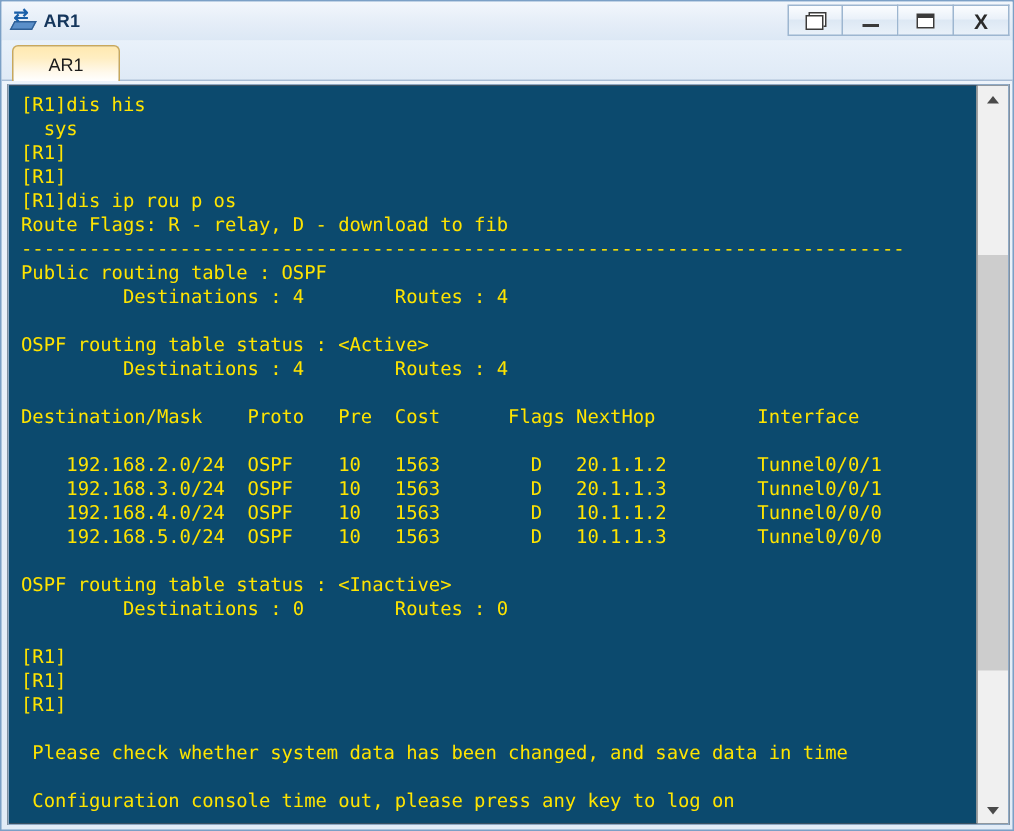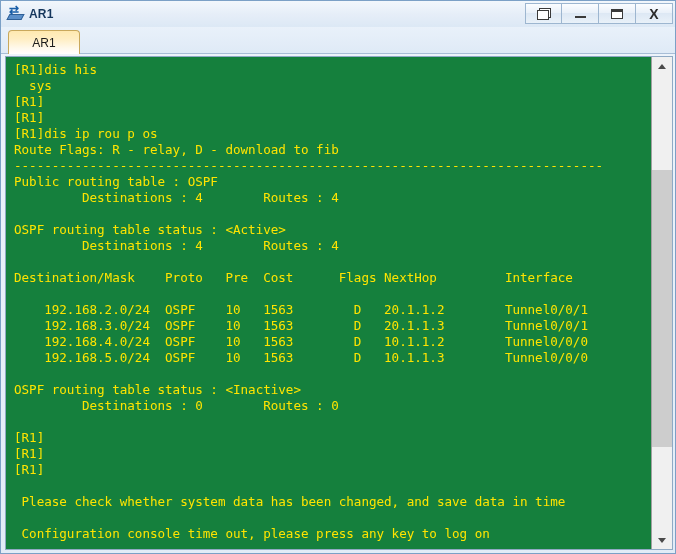--- a/index.html
+++ b/index.html
@@ -118,21 +118,21 @@
     left: 4px; top: 55px;
     width: 668px; height: 494px;
     border: 1px solid #8fa9c4;
     background: #000;
     overflow: hidden;
   }
   .term {
     position: absolute;
     left: 0; top: 0;
     width: 645px; height: 492px;
-    background: #15803d;
+    background: #0c4a6e;
     padding: 5px 0 0 8px;
     overflow: hidden;
   }
   .term pre {
     font-family: "DejaVu Sans Mono", "Liberation Mono", monospace;
     font-size: 12.6px;
     line-height: 16px;
     color: #ffe400;
     white-space: pre;
     letter-spacing: -0.03px;

